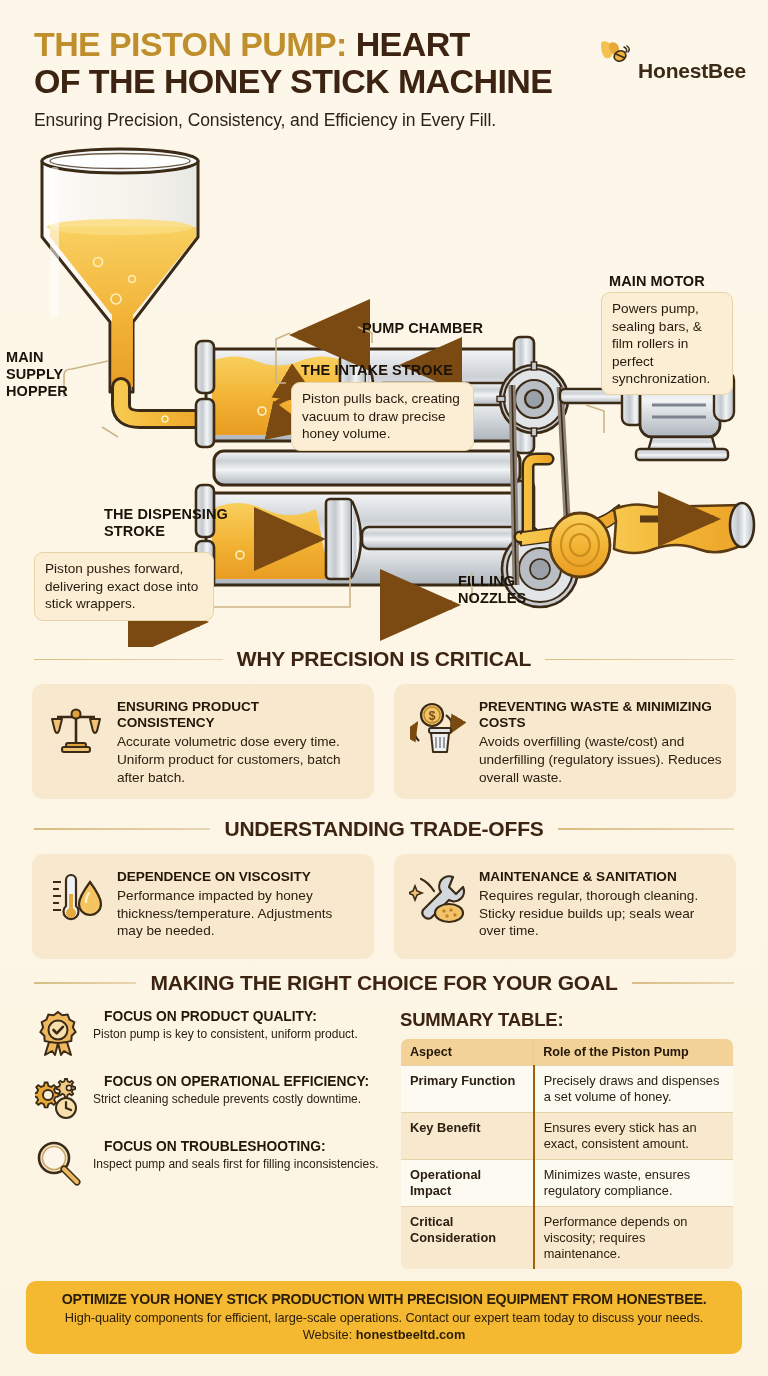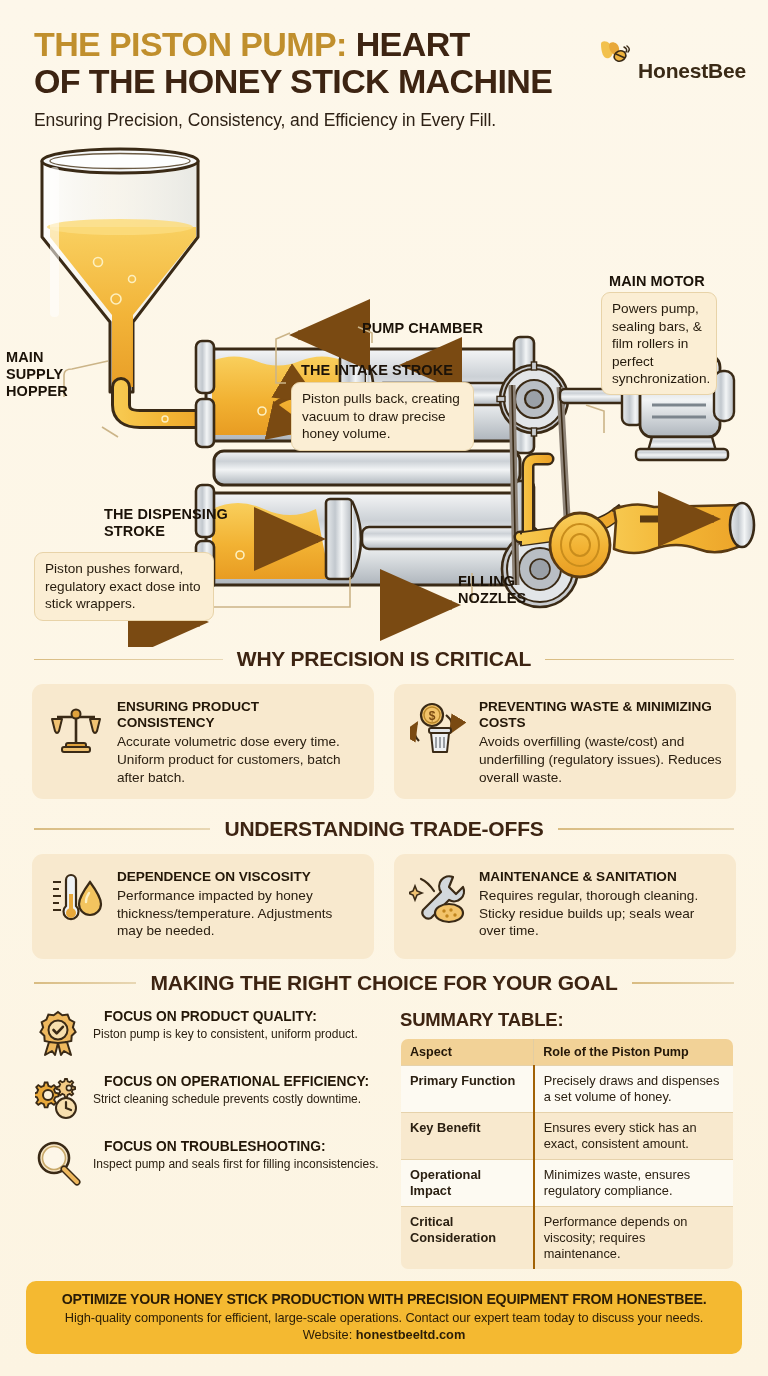--- a/index.html
+++ b/index.html
@@ -263,22 +263,22 @@
     </svg>
 
     <div class="dlabel" style="left:6px; top:212px;">MAIN<br>SUPPLY<br>HOPPER</div>
     <div class="dlabel" style="left:301px; top:225px;">THE INTAKE STROKE</div>
     <div class="dlabel" style="left:362px; top:183px;">PUMP CHAMBER</div>
     <div class="dlabel" style="left:609px; top:136px;">MAIN MOTOR</div>
     <div class="dlabel" style="left:104px; top:369px;">THE DISPENSING<br>STROKE</div>
     <div class="dlabel" style="left:458px; top:436px;">FILLING<br>NOZZLES</div>
 
     <div class="callout" style="left:291px; top:245px; width:183px;">Piston pulls back, creating vacuum to draw precise honey volume.</div>
-    <div class="callout" style="left:601px; top:155px; width:116px;">Powers pump, sealing bars, &amp; film rollers in perfect synchronization.</div>
-    <div class="callout" style="left:34px; top:415px; width:180px;">Piston pushes forward, regulatory exact dose into stick wrappers.</div>
+    <div class="callout" style="left:601px; top:155px; width:132px;">Powers pump, sealing bars, &amp; film rollers in perfect synchronization.</div>
+    <div class="callout" style="left:34px; top:415px; width:180px;">Piston pushes forward, delivering exact dose into stick wrappers.</div>
   </div>
 
   <div class="sec-head">
     <span class="rule"></span>
     <h2>WHY PRECISION IS CRITICAL</h2>
     <span class="rule"></span>
   </div>
   <div class="cards">
     <div class="card">
       <div class="ico">

